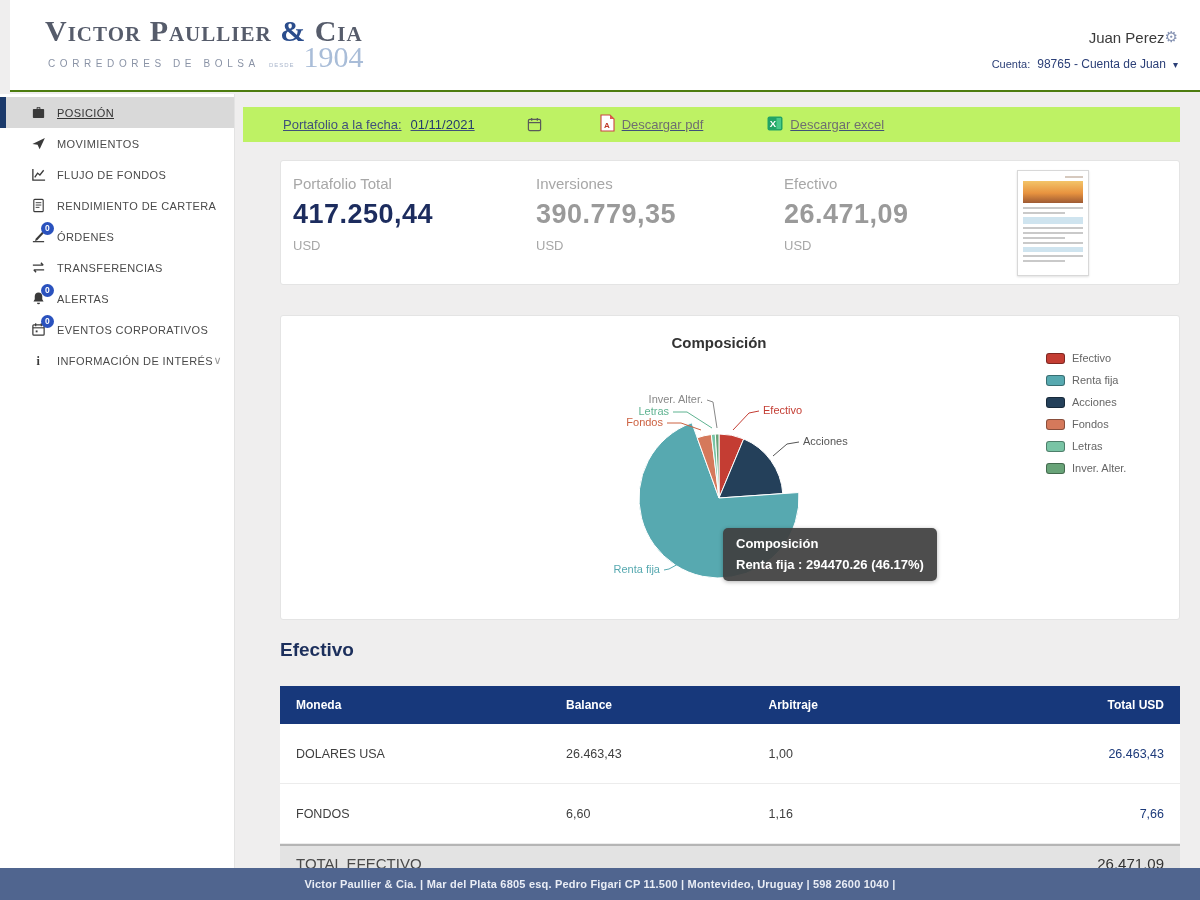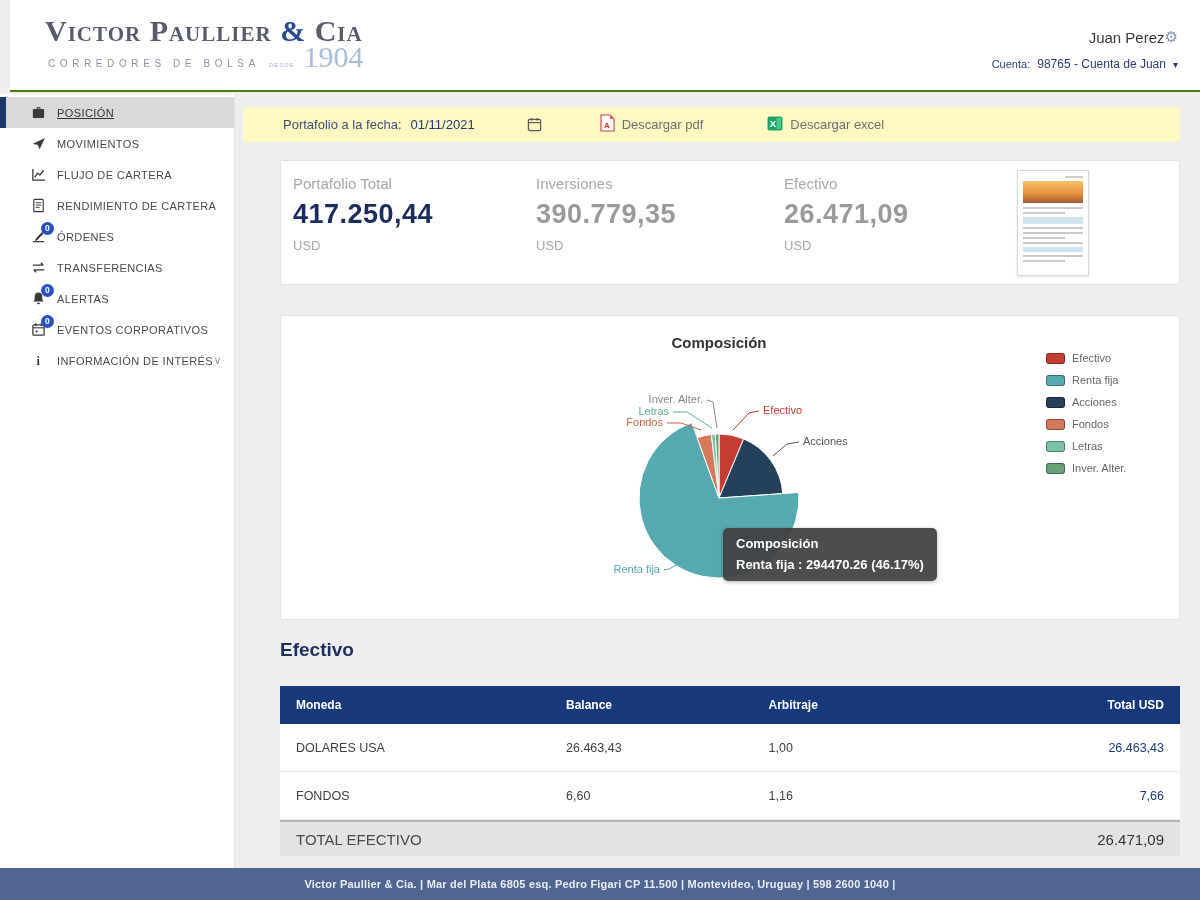--- a/index.html
+++ b/index.html
@@ -28,21 +28,21 @@
   .side-item { position:relative; height:31px; display:flex; align-items:center; padding-left:30px; gap:11px; font-size:11px; letter-spacing:0.4px; color:#4a4a4a; cursor:pointer; }
   .side-item.active { background:#d9d9d9; border-left:6px solid #1b3a6b; padding-left:24px; }
   .side-item.active .side-label { text-decoration:underline; color:#333; }
   .side-ico { position:relative; width:16px; height:16px; flex:none; display:flex; align-items:center; justify-content:center; }
   .side-ico svg { display:block; }
   .badge { position:absolute; top:-7px; right:-8px; width:13px; height:13px; border-radius:50%; background:#2a52be; color:#fff; font-size:8.5px; font-weight:bold; display:flex; align-items:center; justify-content:center; }
   .chev { position:absolute; right:12px; color:#999; font-size:11px; }
 
   
   .main { position:absolute; left:235px; top:94px; width:965px; height:774px; background:#efeeee; }
-  .toolbar { position:absolute; left:8px; top:13px; width:937px; height:35px; background:#fef9c3; display:flex; align-items:center; padding-left:40px; font-size:13px; color:#40507a; }
+  .toolbar { position:absolute; left:8px; top:13px; width:937px; height:35px; background:#bef264; display:flex; align-items:center; padding-left:40px; font-size:13px; color:#40507a;text-decoration:underline; }
   .date-value { margin-left:9px; color:#233a6e; }
   .cal-btn { margin-left:52px; cursor:pointer; display:flex; }
   .dl-btn { display:flex; align-items:center; gap:7px; cursor:pointer; color:#6f6f6f; }
   .dl-pdf { margin-left:58px; }
   .dl-xls { margin-left:64px; }
 
   .card { position:absolute; left:45px; width:900px; background:#fff; border:1px solid #e4e4e4; border-radius:3px; }
   .card1 { top:66px; height:125px; }
   .card2 { top:221px; height:305px; }
 
@@ -69,21 +69,21 @@
   .legend-swatch { width:19px; height:11px; border-radius:3px; border:1px solid rgba(0,0,0,0.35); }
   .legend-label { font-size:11px; color:#666; }
   .pie-tooltip { position:absolute; left:442px; top:212px; background:rgba(64,64,64,0.93); border-radius:5px; padding:8px 13px 9px; color:#fff; font-size:13px; font-weight:bold; white-space:nowrap; pointer-events:none; box-shadow:0 1px 4px rgba(0,0,0,0.3); }
   .pie-tooltip .tt-line { margin-top:6px; }
 
   
   .section-title { position:absolute; left:45px; top:545px; font-size:19px; font-weight:bold; color:#1c2f5c; }
   .etable { position:absolute; left:45px; top:592px; width:900px; background:#fff; }
   .t-grid { display:grid; grid-template-columns:30% 22.5% 24% 23.5%; align-items:center; }
   .t-head { height:38px; background:#17387b; color:#fff; font-size:12px; font-weight:bold; }
-  .t-row { height:48px; background:#fff; border-bottom:1px solid #ececec; font-size:12.5px; color:#3f3f3f; }
+  .t-row { height:60px; background:#fff; border-bottom:1px solid #ececec; font-size:12.5px; color:#3f3f3f; }
   .t-cell { padding-left:16px; }
   .t-cell.num-right { padding-left:0; padding-right:16px; text-align:right; }
   .t-row .num-right { color:#1c3a7a; }
   .t-total { display:grid; grid-template-columns:50% 50%; align-items:center; height:36px; background:#e3e3e3; border-top:2px solid #b5b5b5; font-size:15px; color:#4a4a4a; }
   .t-total .tv { text-align:right; padding-right:16px; color:#333; }
 
   
   .footer { position:absolute; left:0; top:868px; width:1200px; height:32px; background:#50658f; color:#e9edf5; display:flex; align-items:center; justify-content:center; font-size:11px; font-weight:bold; letter-spacing:0.2px; }
 </style>
 </head>
@@ -129,21 +129,21 @@
           </span>
           <span class="side-label">MOVIMIENTOS</span>
         </div>
         <div class="side-item">
           <span class="side-ico">
             <svg width="15" height="15" viewBox="0 0 16 16">
               <path d="M2 2v12h13" stroke="#3a3a3a" fill="none" stroke-width="1.4"></path>
               <path d="M4 11l3-4.5 2.5 2L13.5 3.5" stroke="#3a3a3a" fill="none" stroke-width="1.4"></path>
             </svg>
           </span>
-          <span class="side-label">FLUJO DE CARTERA</span>
+          <span class="side-label">FLUJO DE FONDOS</span>
         </div>
         <div class="side-item">
           <span class="side-ico">
             <svg width="15" height="15" viewBox="0 0 16 16">
               <rect x="3" y="1.5" width="10" height="13" rx="1" stroke="#3a3a3a" fill="none" stroke-width="1.2"></rect>
               <path d="M5 5h6M5 7.5h6M5 10h4" stroke="#3a3a3a" stroke-width="1"></path>
             </svg>
           </span>
           <span class="side-label">RENDIMIENTO DE CARTERA</span>
         </div>

